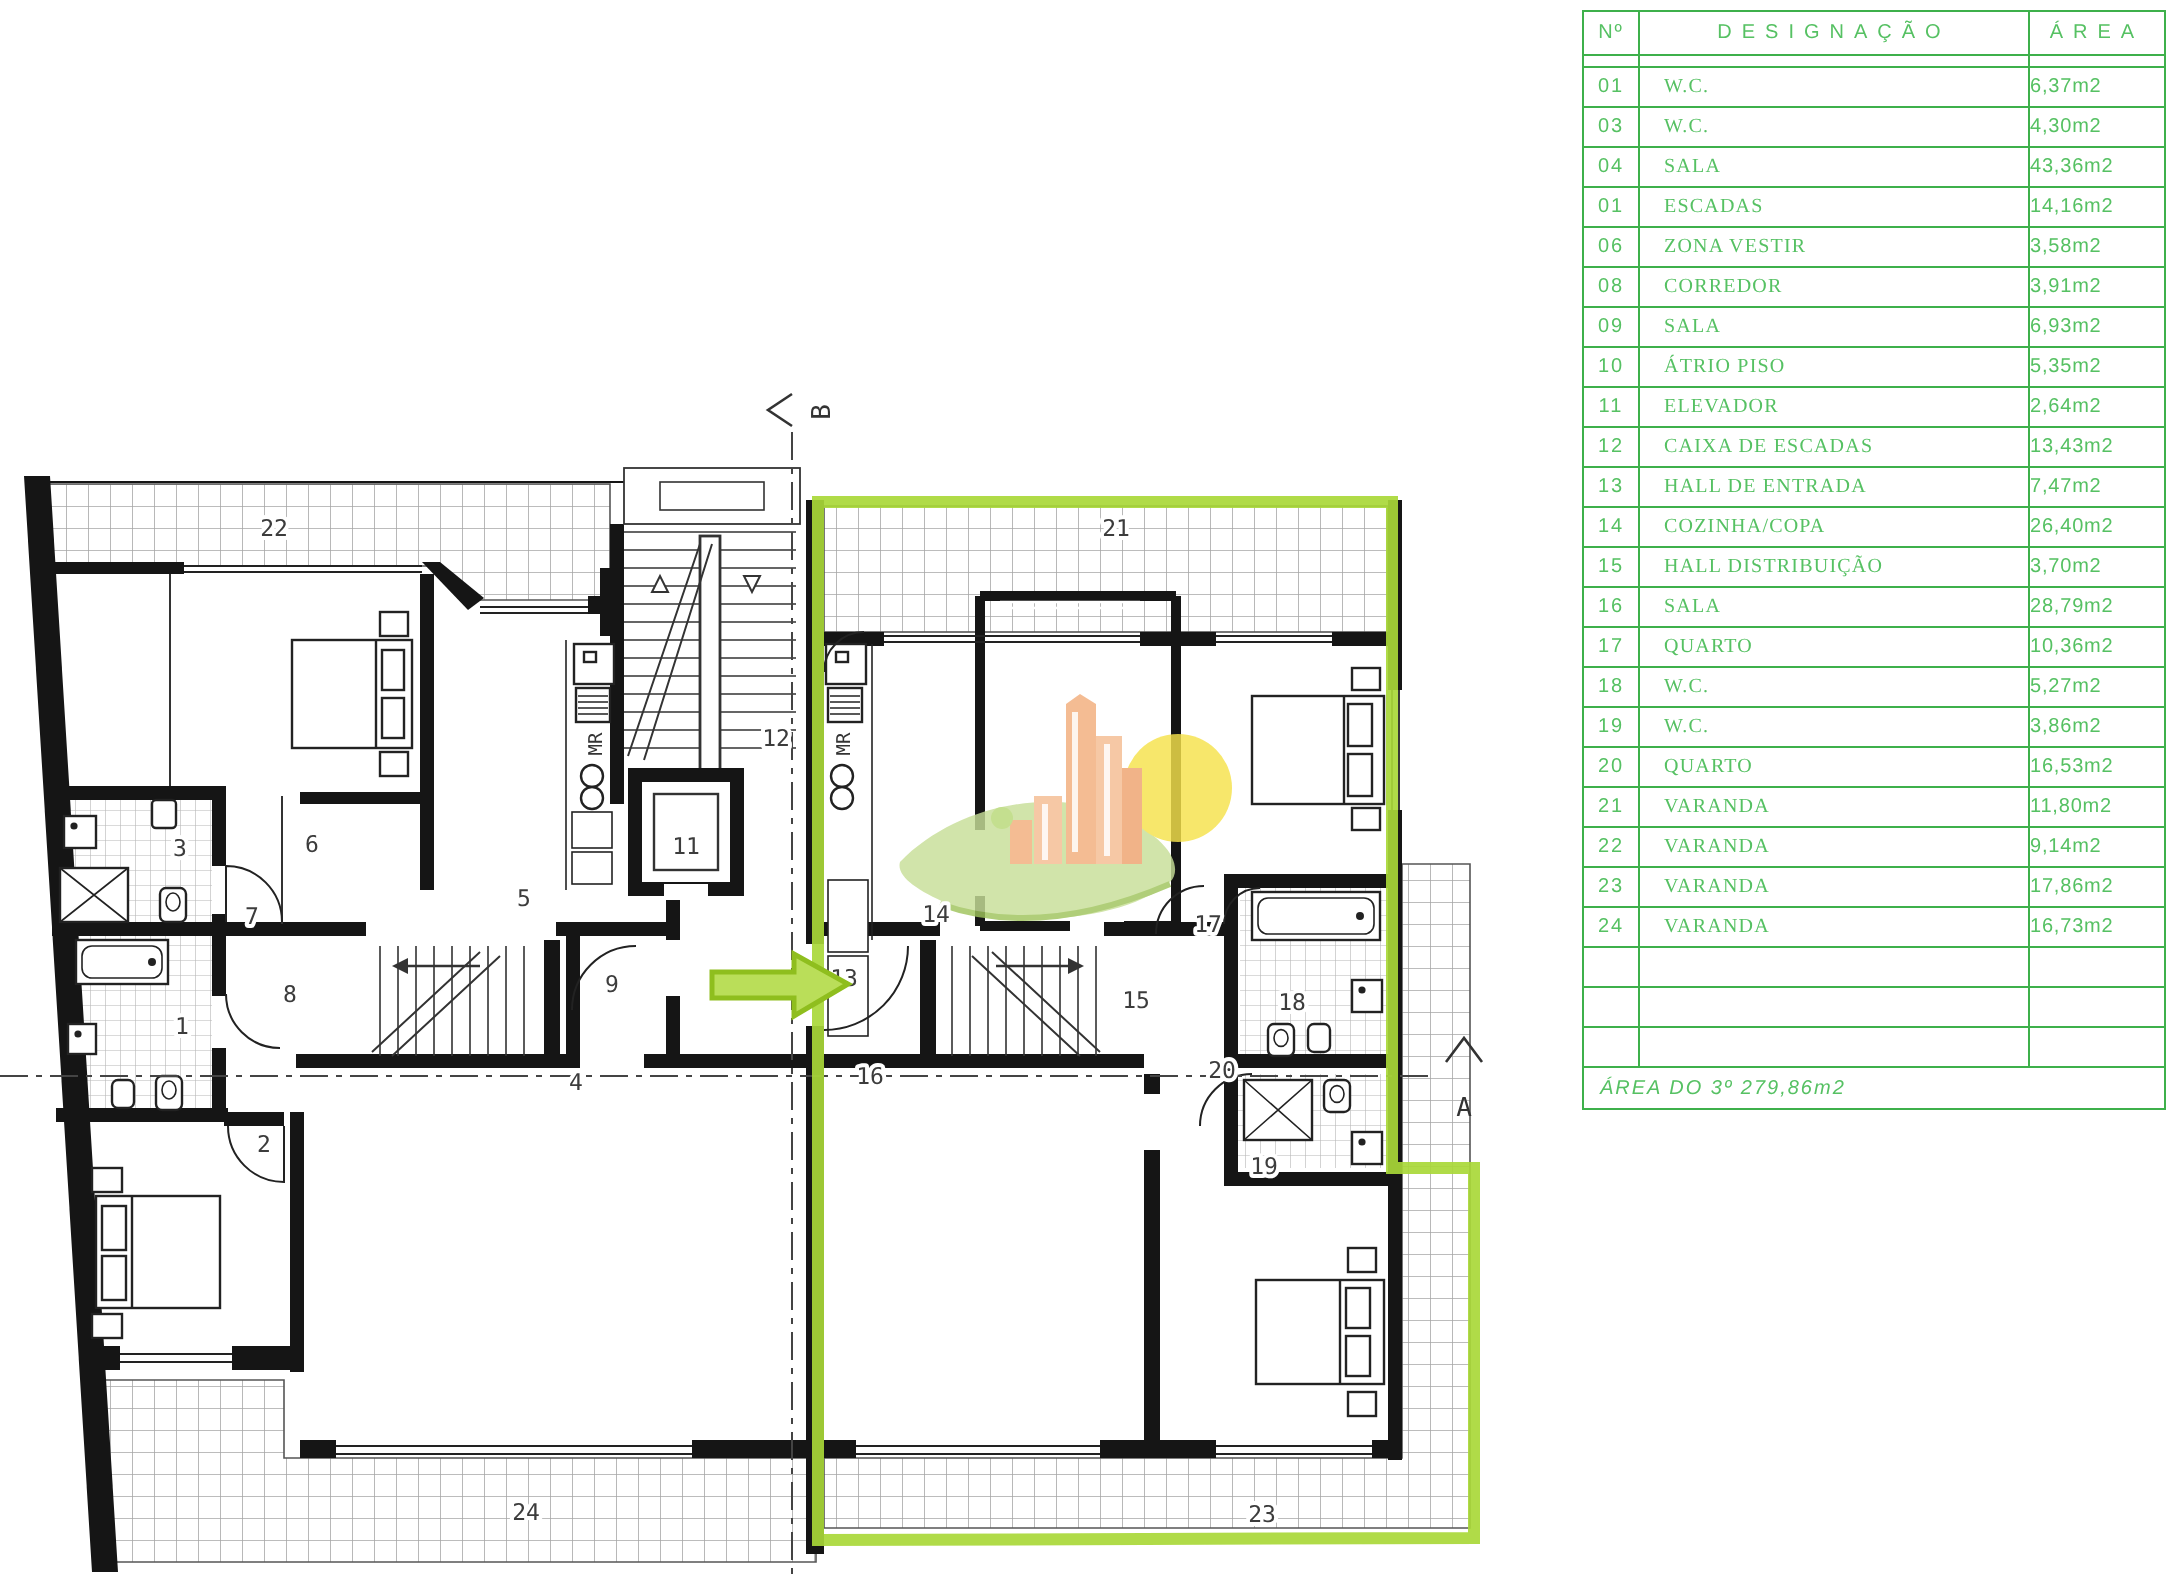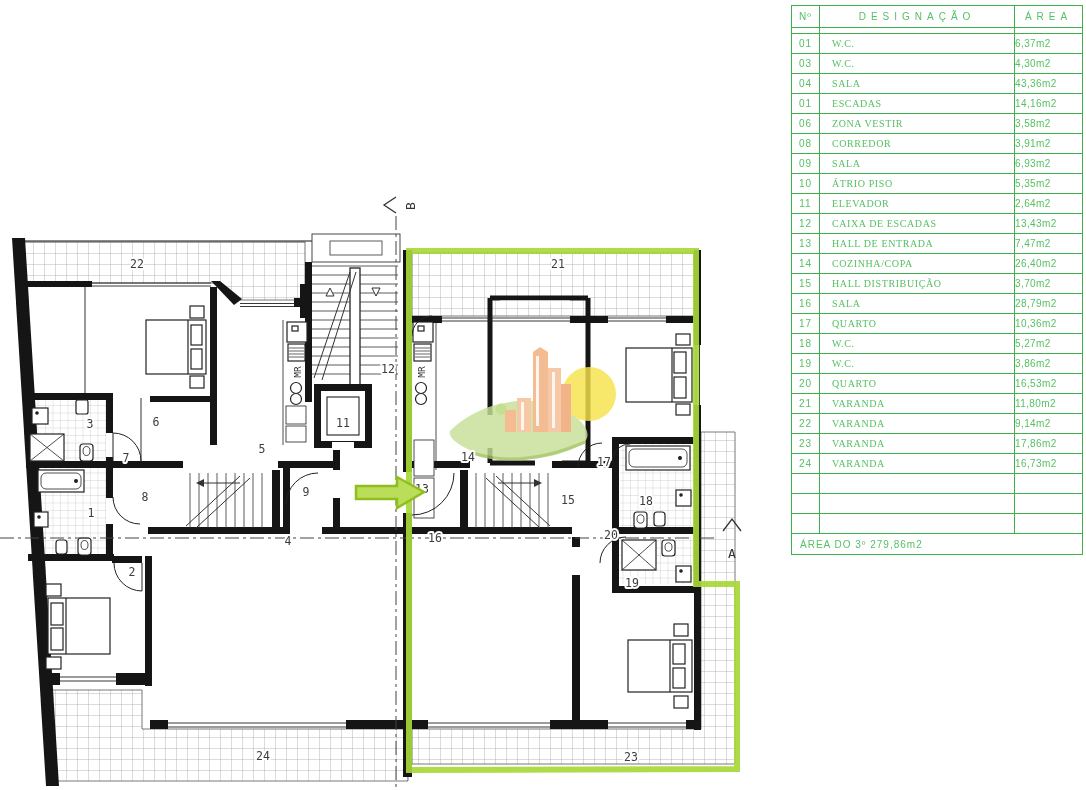--- a/index.html
+++ b/index.html
@@ -9,21 +9,21 @@
   .areas{position:absolute;left:791px;top:5px;width:291px;}
   .areas table{border-collapse:collapse;width:100%;table-layout:fixed;}
   .areas td{border:1px solid #3eb04b;color:#56c163;font-size:10px;height:19px;padding:0;
             overflow:hidden;white-space:nowrap;vertical-align:middle;}
   .areas tr.head td{height:21px;text-align:center;letter-spacing:5px;font-size:10px;}
   .areas tr.head td.no-c{letter-spacing:1px;}
   .areas tr.spacer td{height:5px;}
   .areas td.no-c{text-align:center;letter-spacing:1px;}
   .areas td.nm-c{padding-left:12px;letter-spacing:.6px;font-family:Liberation Serif, serif;}
   .areas td.ar-c{padding-left:0;letter-spacing:.4px;}
-  .areas tr.footer td{height:20px;padding-left:8px;letter-spacing:1px;}
+  .areas tr.footer td{height:20px;padding-left:8px;letter-spacing:1px;font-style:italic;}
   
   .rlabel{font-family:"DejaVu Sans Mono",monospace;font-size:11.5px;fill:#3c3c3c;text-anchor:middle;
           paint-order:stroke;stroke:#ffffff;stroke-width:4px;stroke-linejoin:round;}
   .mrlabel{font-family:"DejaVu Sans Mono",monospace;font-size:9.5px;fill:#333;text-anchor:middle;
           paint-order:stroke;stroke:#fff;stroke-width:3px;}
   .marker{font-family:"DejaVu Sans Mono",monospace;font-size:13px;fill:#333;text-anchor:middle;}
 </style>
 </head>
 <body>
 

